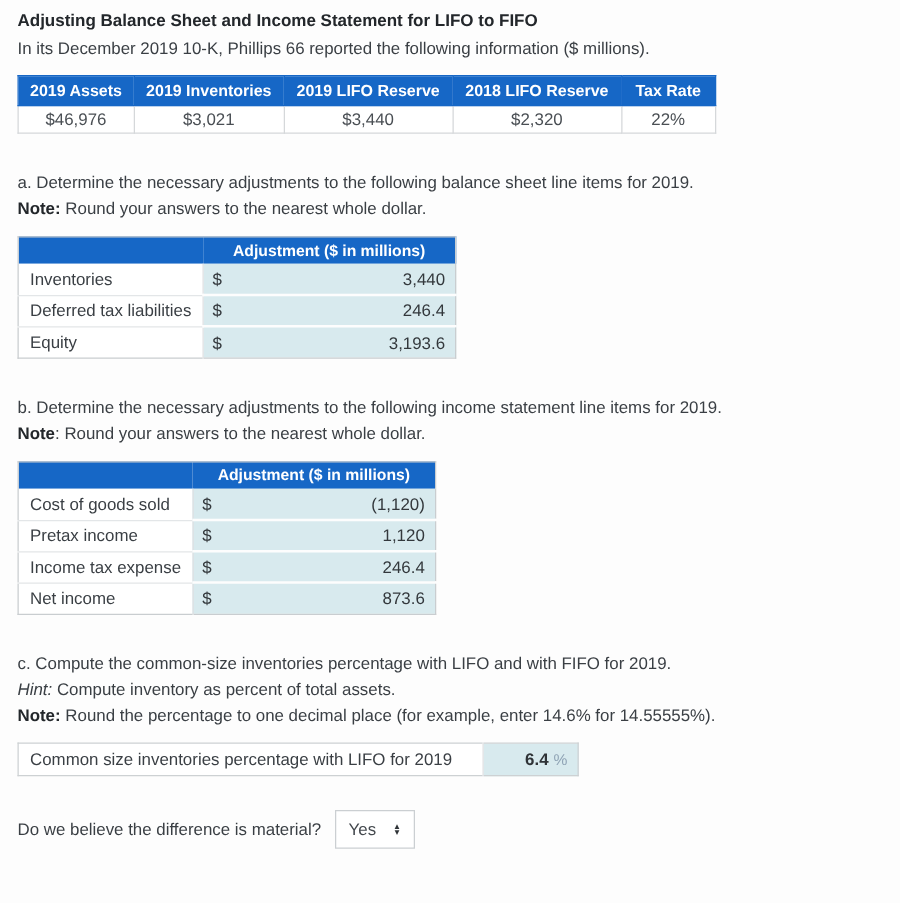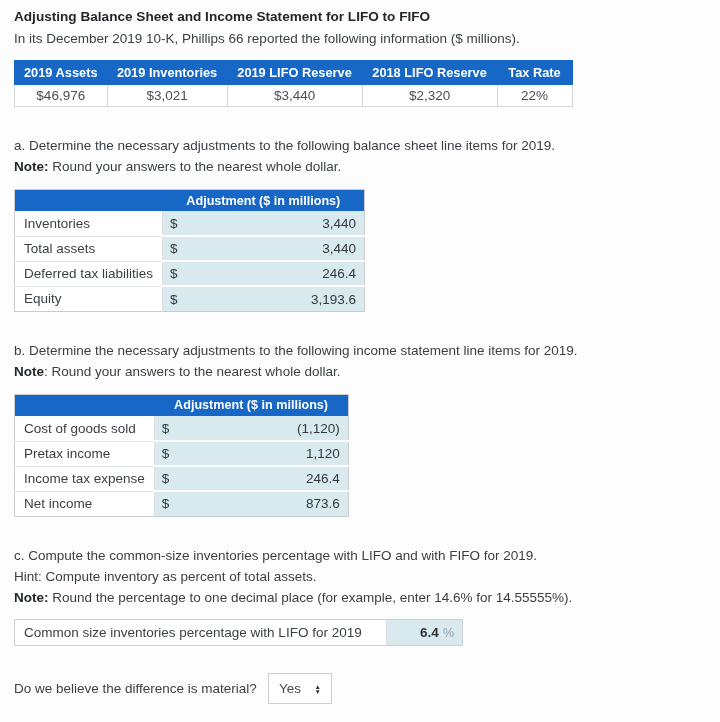--- a/index.html
+++ b/index.html
@@ -25,21 +25,21 @@
   }
   .info-table td {
     background:#fff; border:1px solid #d5d8da; text-align:center;
     padding:3px 16px; color:#4a4f54;
   }
 
   
   .prompt { margin:0; line-height:1.55; }
   .note-line { margin:0 0 11px 0; line-height:1.55; }
   .note-line b, .prompt b { color:#23272b; }
-  .hint-label { }
+  .hint-label { font-style:italic; }
 
   
   .adj-table { border:1px solid #c9cdd0; margin-bottom:29px; }
   .adj-table th {
     background:var(--hdr-blue); color:#fff; font-weight:bold; font-size:12.6px;
     padding:3px 6px; text-align:center; height:22px;
   }
   .adj-table td { height:25px; }
   .lbl-cell {
     background:#fff; padding:3px 9px; border-right:1px solid #dde0e2;
@@ -113,29 +113,20 @@
   <p class="note-line"><b>Note:</b><span> Round your answers to the nearest whole dollar.</span></p>
 
   <table class="adj-table tbl-a">
     <tbody>
         <tr>
       <th></th>
       <th>Adjustment ($ in millions)</th>
     </tr>
     <tr>
       <td class="lbl-cell">Inventories</td>
-      <td class="val-cell">
-            <div class="val-inner">
-              <span class="cur">$</span>
-              <span class="num">3,440</span>
-            </div>
-          </td>
-    </tr>
-    <tr>
-      <td class="lbl-cell">Total assets</td>
       <td class="val-cell">
             <div class="val-inner">
               <span class="cur">$</span>
               <span class="num">3,440</span>
             </div>
           </td>
     </tr>
     <tr>
       <td class="lbl-cell">Deferred tax liabilities</td>
       <td class="val-cell">

